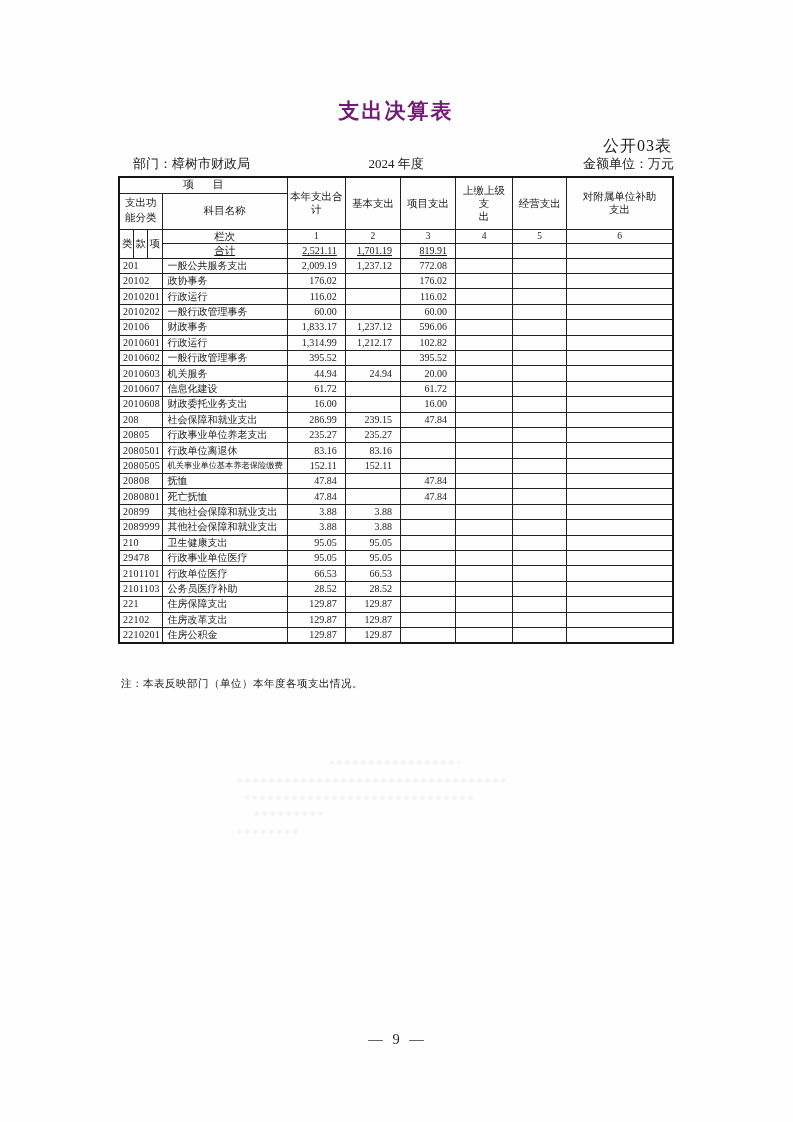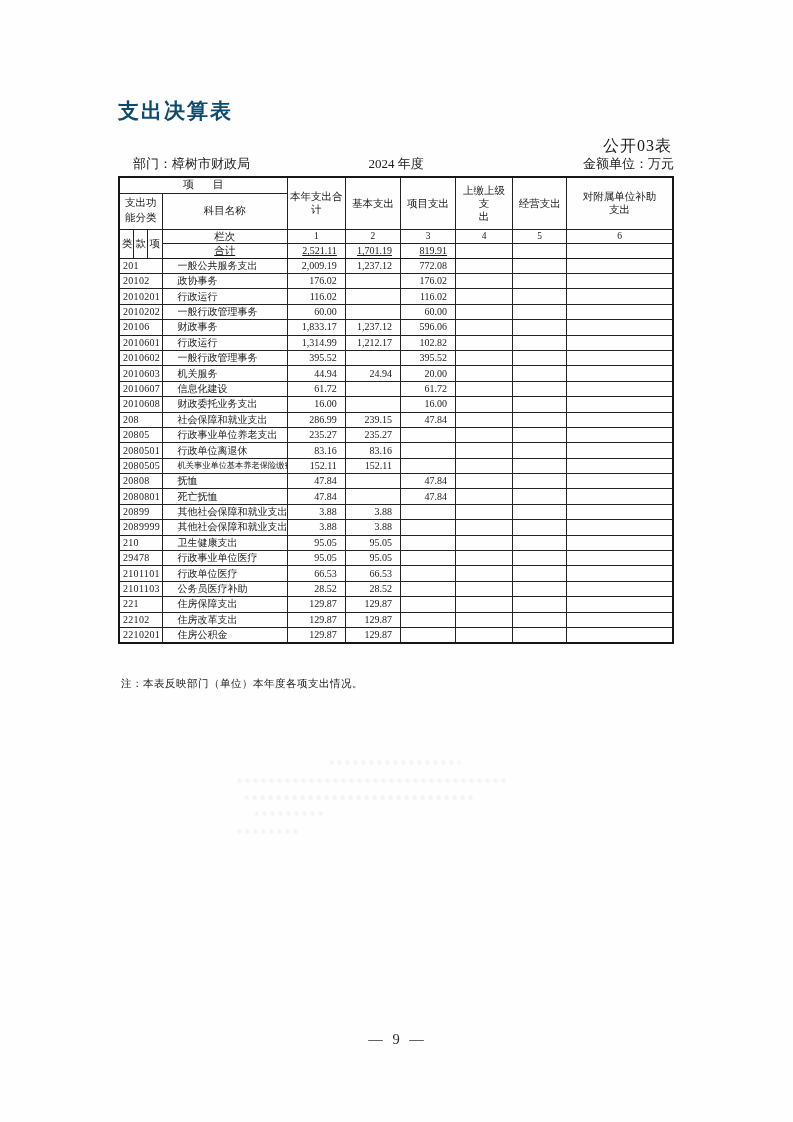--- a/index.html
+++ b/index.html
@@ -9,22 +9,22 @@
     width:793px; height:1122px;
     background:#fefefe;
     font-family:"Liberation Serif","DejaVu Serif",serif;
     color:#1b1b1b;
     overflow:hidden;
   }
   .sheet { position:absolute; left:118px; top:0; width:556px; }
 
   .doc-title {
     position:absolute; top:97px; left:0; width:100%;
-    font-size:21px; font-weight:bold; letter-spacing:2px;
-    color:#0c4a6e;
+    text-align:center; font-size:21px; font-weight:bold; letter-spacing:2px;
+    color:#701a75;
   }
   .form-code {
     position:absolute; top:136px; right:2px;
     font-size:16px; letter-spacing:1px;
   }
   .meta-row {
     position:absolute; top:155px; left:0; width:100%;
     font-size:13px;
   }
   .meta-row .dept { position:absolute; left:15px; top:0; }
@@ -50,21 +50,21 @@
   .r2 th { height:36px; }
   .r2 th.func-class { line-height:1.4; }
   th.colhead { white-space:pre-line; }
   .r3 td, .r3 th { height:14px; font-size:10px; }
   .r4 td, .r4 th { height:15px; font-size:10px; border-bottom:1.5px solid #161616;text-decoration:underline; }
   .r3 .cnum { text-align:center; font-size:9.5px; }
   .kxl { font-size:10px; }
 
   .fin tbody td { height:15.4px; font-size:10px; line-height:1; }
   td.code { text-align:left; padding-left:3px; font-size:9.5px; letter-spacing:.3px; }
-  td.name { text-align:left; padding-left:15px; white-space:nowrap; }
+  td.name { text-align:left; padding-left:5px; white-space:nowrap; }
   td.num  { text-align:right; padding-right:8px; font-size:10px; }
 
   .note {
     position:absolute; top:677px; left:3px;
     font-size:10.5px; letter-spacing:.5px;
   }
   .page-number {
     position:absolute; top:1031px; left:0; width:100%;
     text-align:center; font-size:14.5px; word-spacing:6px; color:#2a2a2a;
   }

